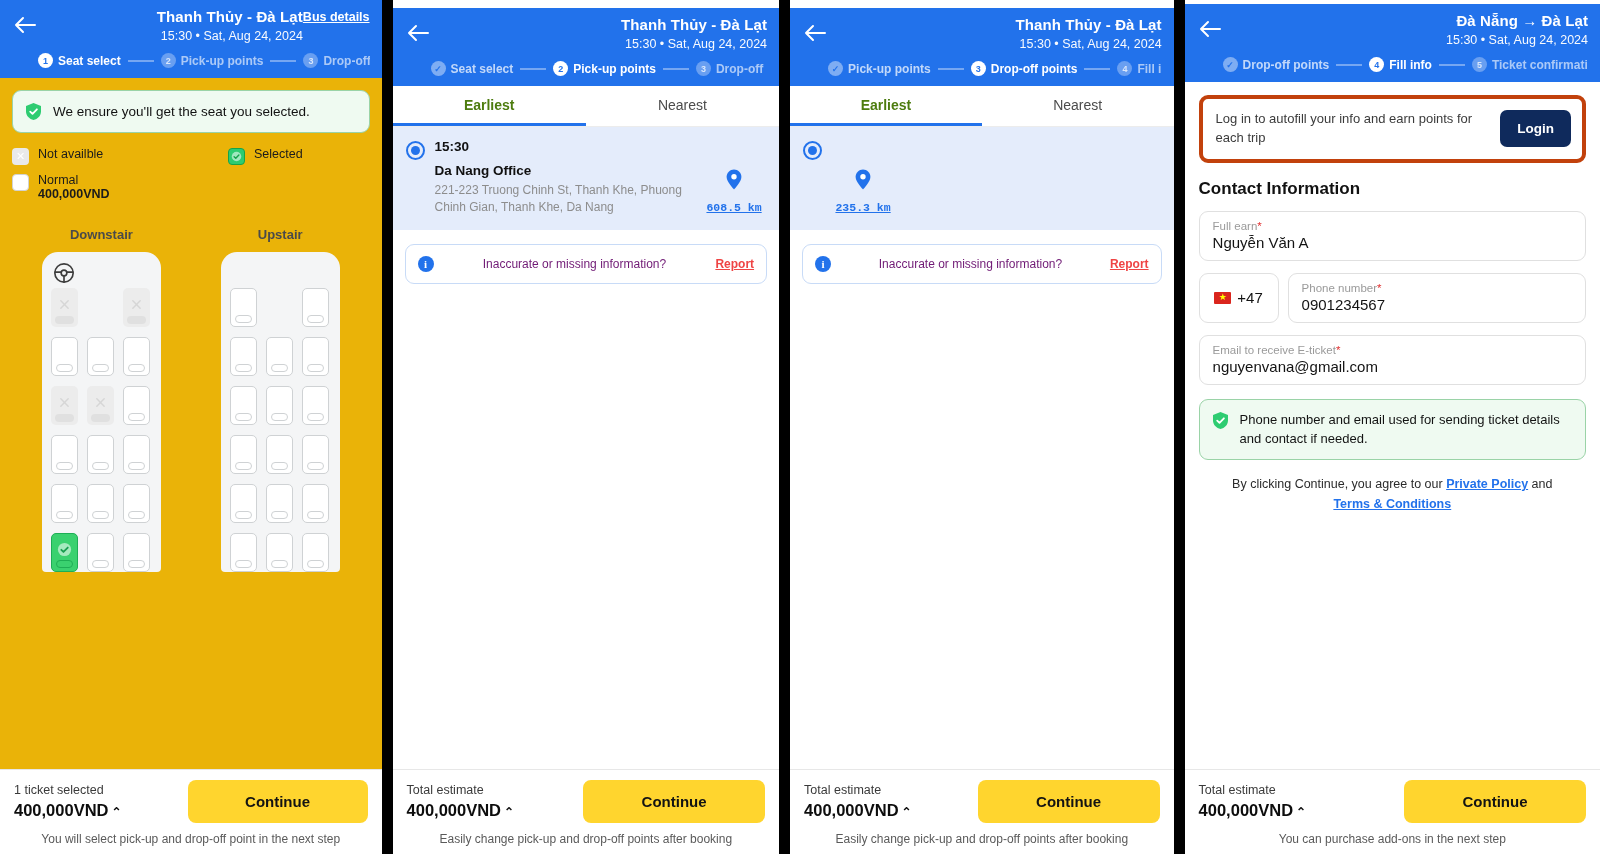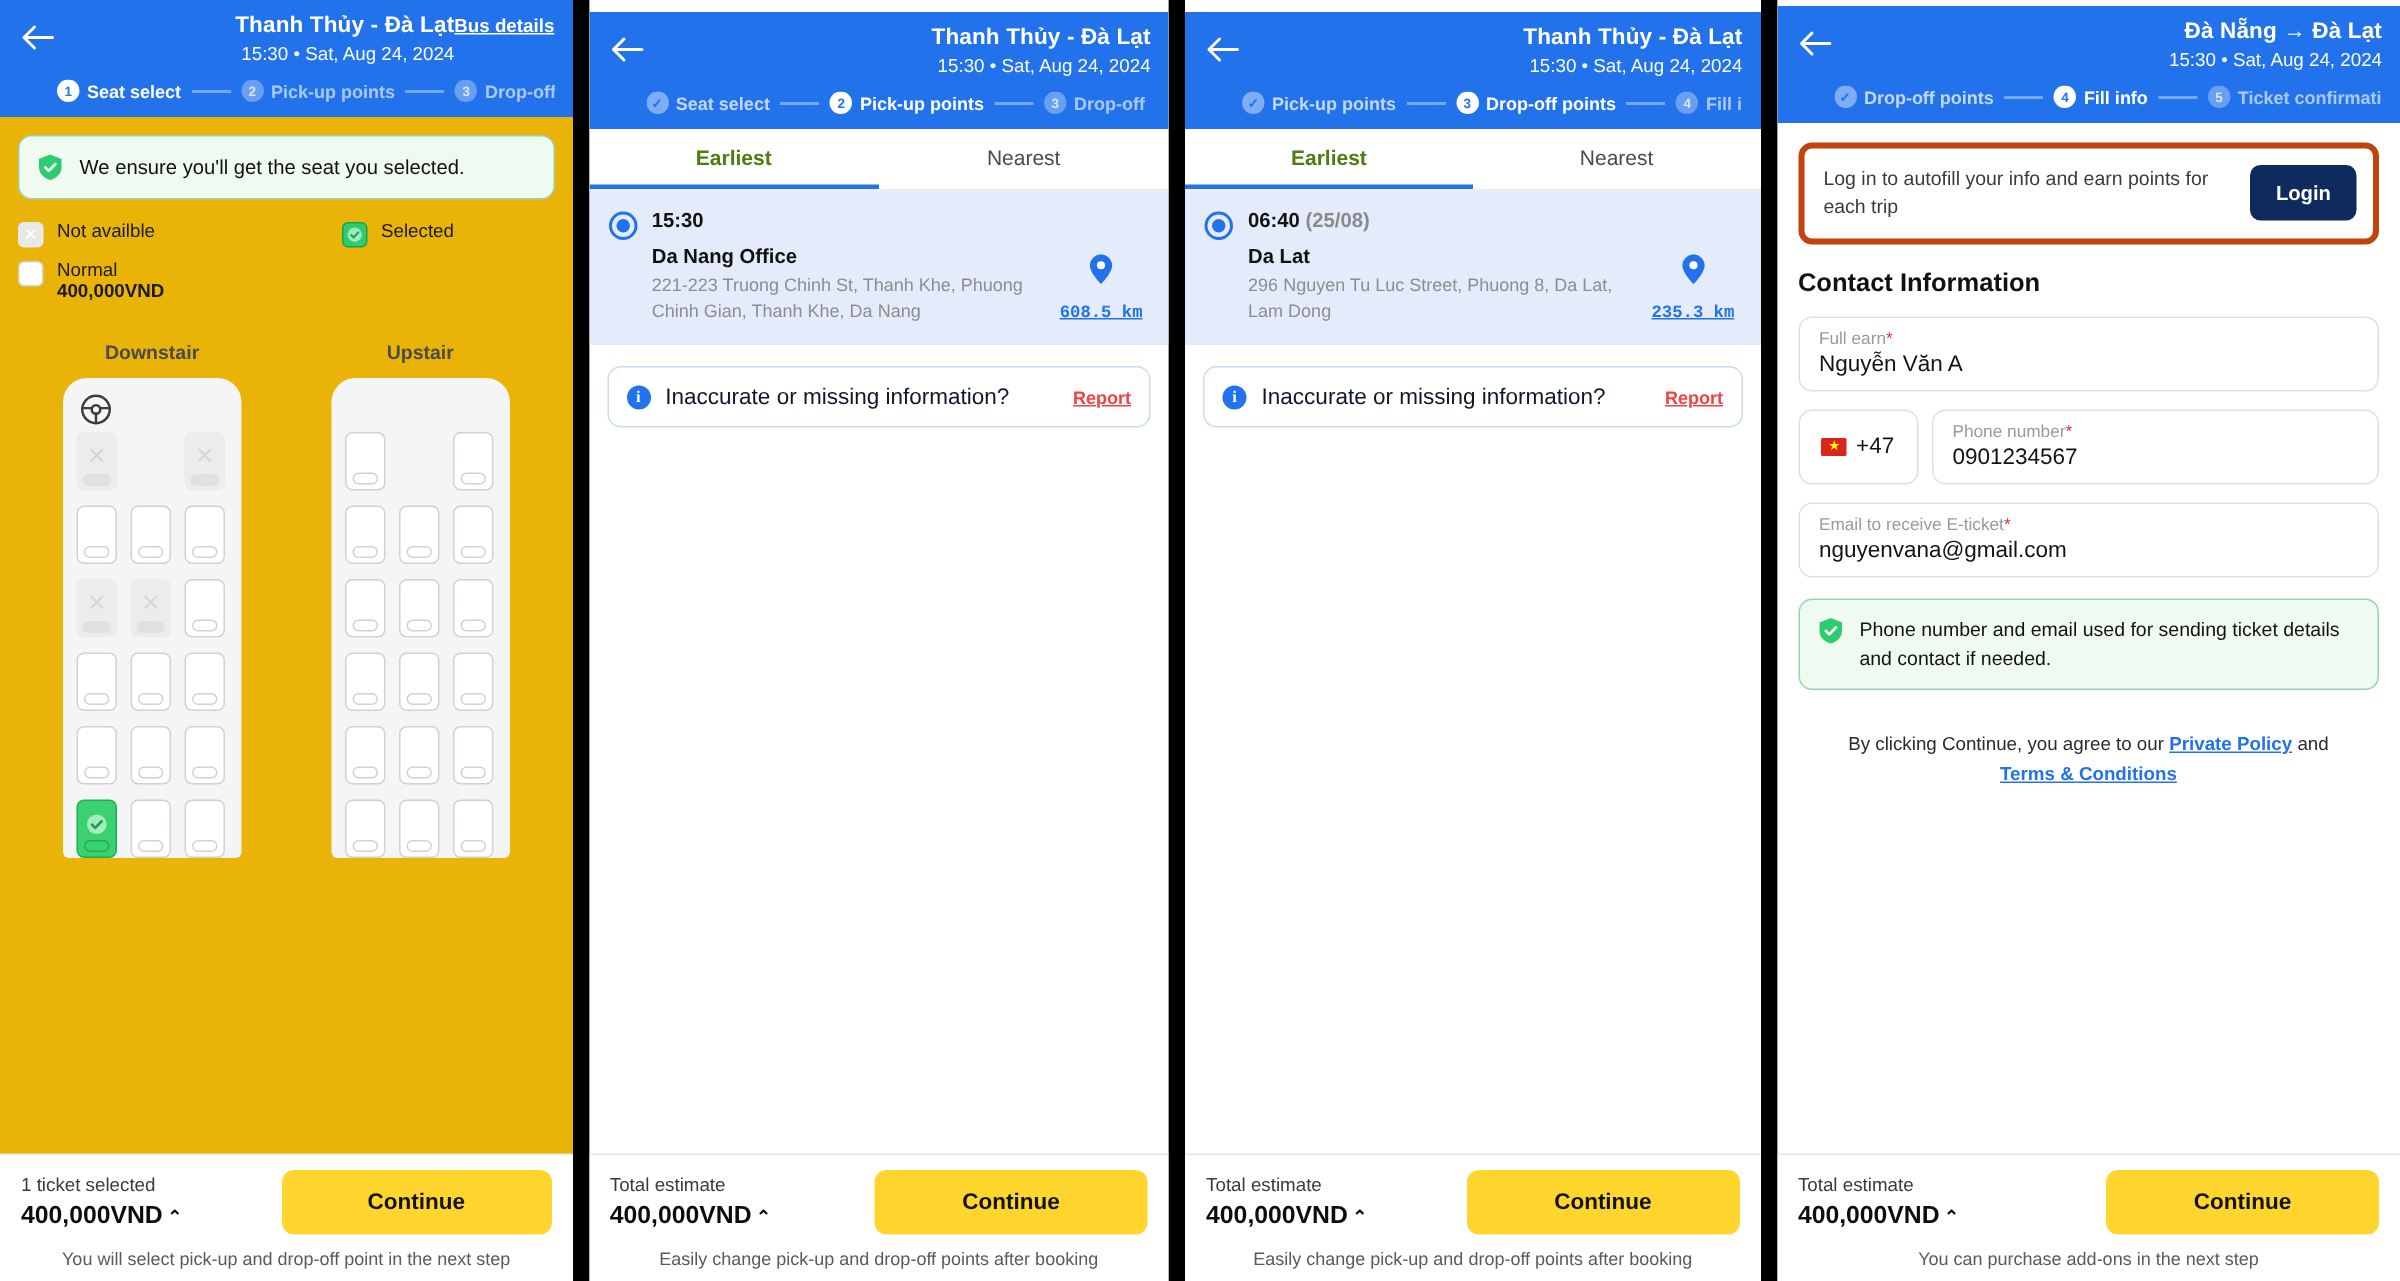--- a/index.html
+++ b/index.html
@@ -194,21 +194,21 @@
     padding: 11px 12px;
     display: flex; align-items: center; gap: 10px;
     flex: none;
   }
   .info-dot {
     width: 16px; height: 16px; border-radius: 50%;
     background: #2272eb; color:#fff; font-size: 11px; font-weight:700;
     display:flex; align-items:center; justify-content:center; flex:none;
     font-family:"Liberation Serif", serif;
   }
-  .report-txt { flex: 1; font-size: 15px; color: #0f172a; }
+  .report-txt { flex: 1; font-size: 12px; color: #701a75; text-align: center; }
   .report-link { font-size: 12px; font-weight: 700; color: #ef4444; text-decoration: underline; cursor:pointer; }
 
   .spacer { flex: 1; }
 
   
   .body4 { flex: 1; padding: 0 14px; overflow: hidden; }
   .login-box {
     margin-top: 13px;
     border: 4px solid #c2410c;
     border-radius: 9px;
@@ -238,21 +238,21 @@
   }
   .flag { width: 17px; height: 12px; background:#da251d; position: relative; border-radius: 1px; display:block; }
   .flag .star { position:absolute; left:50%; top:50%; transform:translate(-50%,-52%); color:#ff0; font-size:9px; line-height:1; }
   .field.grow { flex: 1; margin-top: 0; }
   .green-note {
     margin-top: 14px;
     border: 1px solid #9ad3a7; background: #effaf1; border-radius: 9px;
     padding: 11px 12px; display: flex; gap: 11px; align-items: flex-start;
   }
   .green-note .txt { font-size: 13px; color: #131313; line-height: 1.45; }
-  .policy { text-align: center; font-size: 12.5px; color: #2b2b2b; margin-top: 27px; line-height: 1.55; }
+  .policy { text-align: center; font-size: 12.5px; color: #2b2b2b; margin-top: 15px; line-height: 1.55; }
   .policy a { color: #2272eb; font-weight: 700; text-decoration: underline; cursor:pointer; }
 </style>
 </head>
 <body>
 
 <div class="board">
 
   <div class="panel p1">
     <div class="panel-inner">
       <div class="hdr">
@@ -610,28 +610,20 @@
 
       <div class="tabs">
         <div class="tab active">Earliest</div>
         <div class="tab">Nearest</div>
       </div>
 
       <div class="point-card">
         <span class="radio">
             <i></i>
           </span>
-        <div class="pt-main">
-          <div class="pt-time">
-            <span>06:40</span>
-            <span class="dt">(25/08)</span>
-          </div>
-          <div class="pt-name">Da Lat</div>
-          <div class="pt-addr">296 Nguyen Tu Luc Street, Phuong 8, Da Lat, Lam Dong</div>
-        </div>
         <div class="pt-right">
           <span class="pin">
             <svg width="16" height="21" viewBox="0 0 16 21">
                 <path d="M8 0.6 C3.9 0.6 0.6 3.9 0.6 8 C0.6 13 8 20.4 8 20.4 C8 20.4 15.4 13 15.4 8 C15.4 3.9 12.1 0.6 8 0.6 Z" fill="#2272eb"></path>
                 <circle cx="8" cy="7.8" r="2.7" fill="#fff"></circle>
               </svg>
           </span>
           <span class="pt-km">235.3 km</span>
         </div>
       </div>

